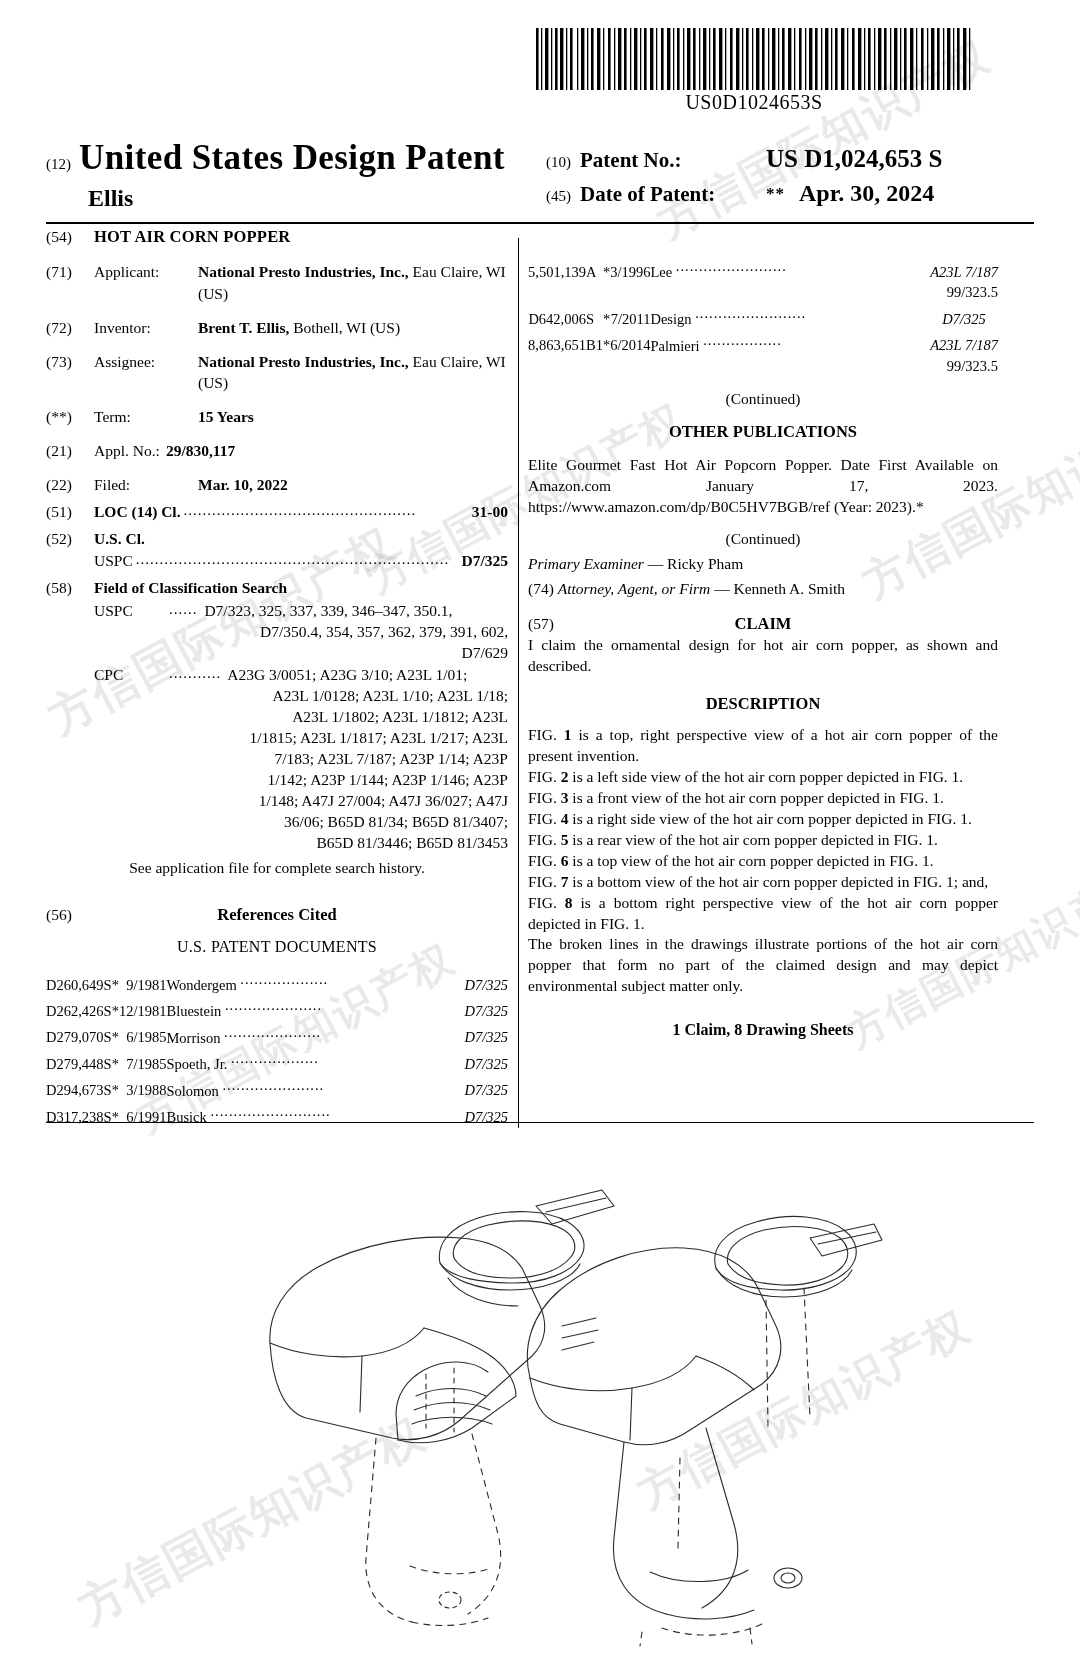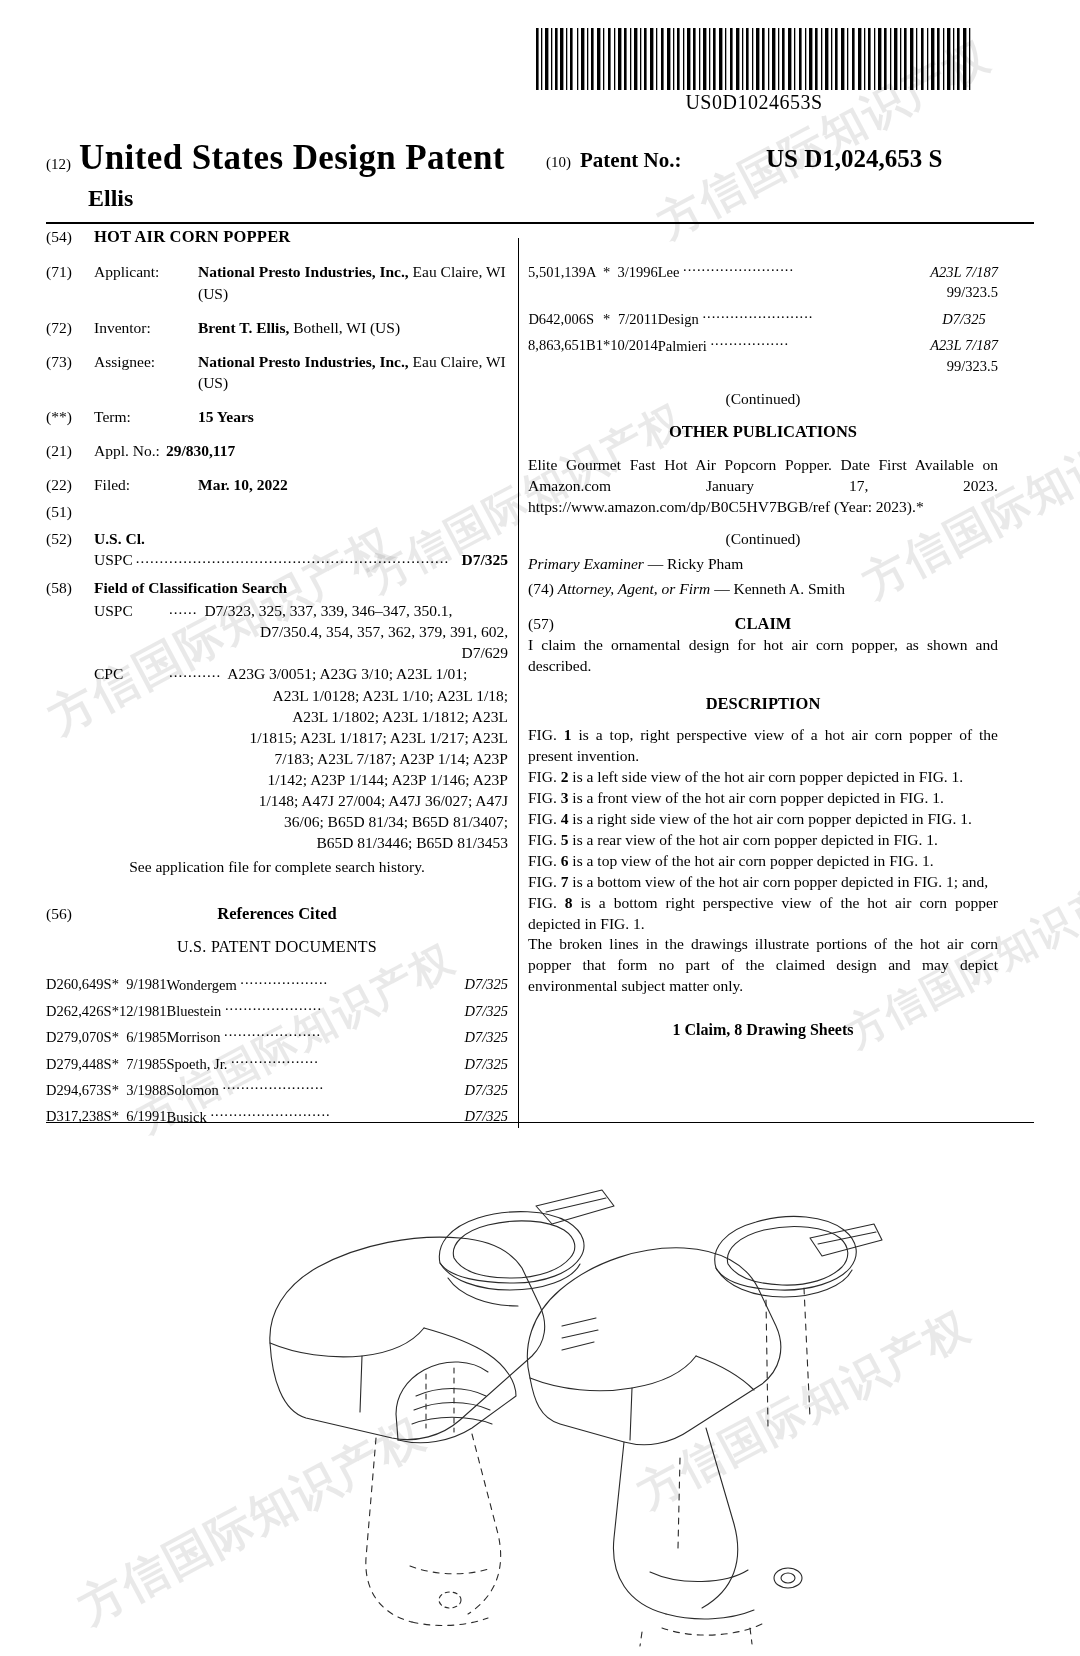--- a/index.html
+++ b/index.html
@@ -220,20 +220,28 @@
           <span class="c">(10)</span>
           <span class="l">Patent No.:</span>
           <span class="pn-value">US D1,024,653 S</span>
         </div>
       </div>
     </div>
     <div class="hdr-row" style="margin-top:2px;">
       <div class="hdr-left">
         <span class="surname">Ellis</span>
       </div>
+      <div class="hdr-right">
+        <div class="rline">
+          <span class="c">(45)</span>
+          <span class="l">Date of Patent:</span>
+          <span class="stars">**</span>
+          <span class="v">Apr. 30, 2024</span>
+        </div>
+      </div>
     </div>
   </div>
 
   <hr class="rule" style="top:222px;">
   <div class="vrule" style="top:238px;height:890px;"></div>
   <hr class="rule" style="top:1122px;border-top-width:1.6px;">
 
   <div class="colL">
 
     <div class="fld">
@@ -272,20 +280,27 @@
     </div>
 
     <div class="fld tight">
       <span class="num">(22)</span>
       <span class="lab">Filed:</span>
       <span class="val b">Mar. 10, 2022</span>
     </div>
 
     <div class="fld tight">
       <span class="num">(51)</span>
+      <span class="val">
+        <span class="dotline">
+          <span class="t">LOC (14) Cl.</span>
+          <span class="dots">.................................................</span>
+          <span class="e">31-00</span>
+        </span>
+      </span>
     </div>
 
     <div class="fld tight" style="margin-bottom:0;">
       <span class="num">(52)</span>
       <span class="val b">U.S. Cl.</span>
     </div>
     <div class="fld tight">
       <span class="num"></span>
       <span class="val">
         <span class="dotline">
@@ -412,21 +427,21 @@
           <td class="rkind">S</td>
           <td class="rast">*</td>
           <td class="rdate">7/2011</td>
           <td class="rname"><span>Design</span> <span class="nm-dots">........................</span></td>
           <td class="rclass">D7/325</td>
         </tr>
         <tr>
           <td class="rnum">8,863,651</td>
           <td class="rkind">B1</td>
           <td class="rast">*</td>
-          <td class="rdate">10/2014</td>
+          <td class="rdate">6/2014</td>
           <td class="rname"><span>Palmieri</span> <span class="nm-dots">.................</span></td>
           <td class="rclass">A23L 7/187</td>
         </tr>
         <tr>
           <td colspan="6" class="cont-line">99/323.5</td>
         </tr>
       </tbody>
     </table>
 
     <div class="contd">(Continued)</div>

